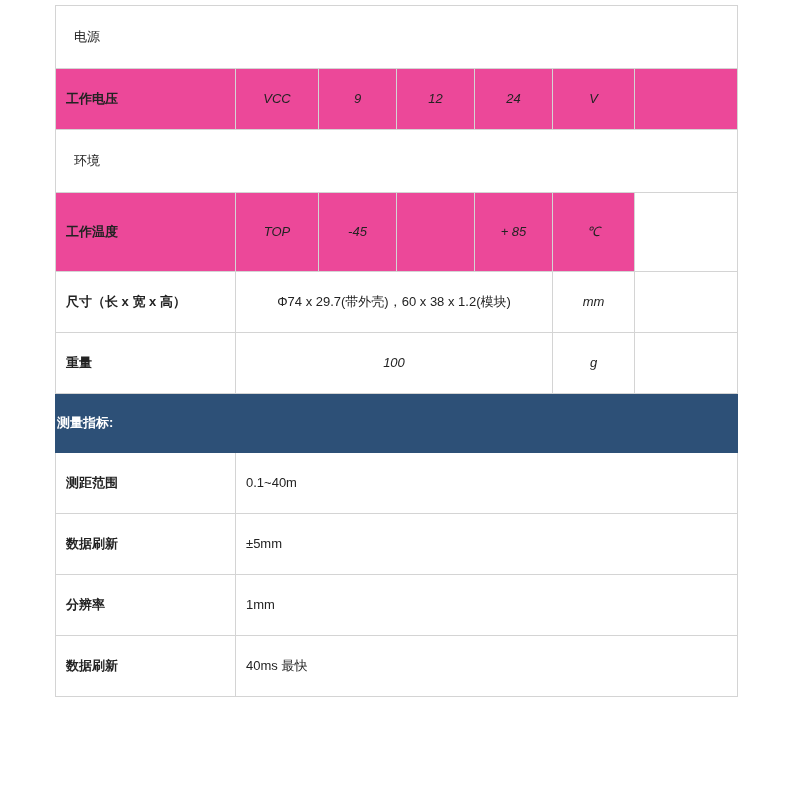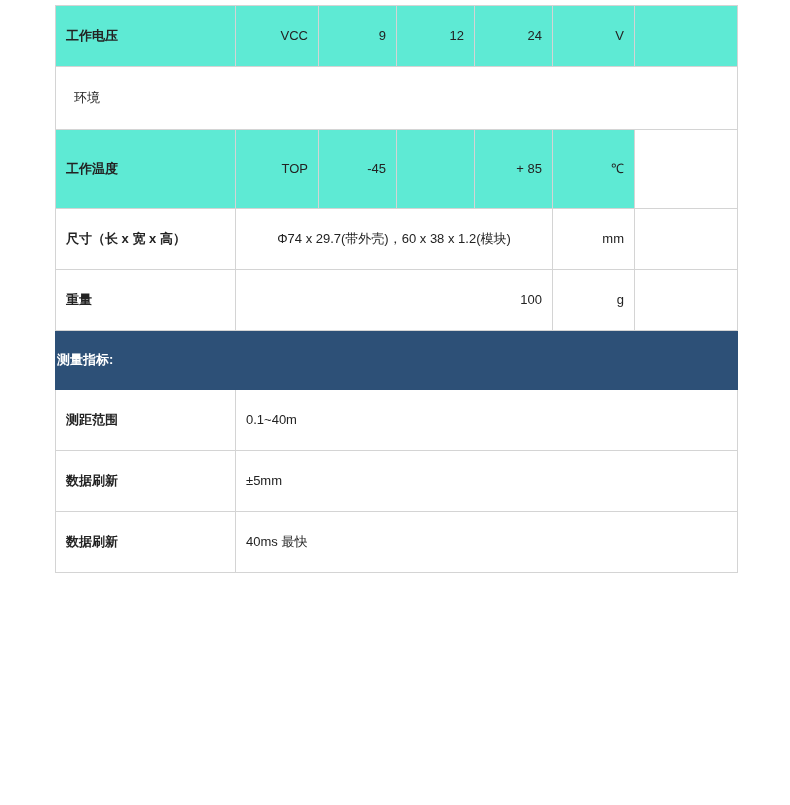--- a/index.html
+++ b/index.html
@@ -30,31 +30,32 @@
   }
   .spec-table td {
     border: 1px solid #d4d4d4;
     font-size: 13px;
     padding: 8px 10px;
     vertical-align: middle;
     line-height: 1.35;
     color: #232323;
   }
   .shaded {
-    background: #5eead4;
+    background: #ec4899;
   }
   .plain {
     background: #ffffff;
   }
   .label-cell {
     font-weight: bold;
     padding-left: 18px;
   }
   .center {
-    text-align: right;
+    text-align: center;
+    font-style: italic;
   }
   .section-head td {
     background: #ffffff;
     font-weight: normal;
     padding-left: 18px;
     height: 46px;
   }
   .row-tall td {
     height: 44px;
   }
@@ -92,20 +93,23 @@
     <colgroup>
       <col style="width:180px">
       <col style="width:83px">
       <col style="width:78px">
       <col style="width:78px">
       <col style="width:78px">
       <col style="width:82px">
       <col style="width:103px">
     </colgroup>
     <tbody>
+      <tr class="section-head">
+        <td colspan="7">电源</td>
+      </tr>
 
       <tr class="row-tall">
         <td class="shaded label-cell">工作电压</td>
         <td class="shaded center">VCC</td>
         <td class="shaded center">9</td>
         <td class="shaded center">12</td>
         <td class="shaded center">24</td>
         <td class="shaded center">V</td>
         <td class="shaded note-cell"></td>
       </tr>
@@ -146,20 +150,24 @@
       <tr class="row-tall">
         <td class="plain label-cell">测距范围</td>
         <td class="plain val-cell" colspan="6">0.1~40m</td>
       </tr>
 
       <tr class="row-tall">
         <td class="plain label-cell">数据刷新</td>
         <td class="plain val-cell" colspan="6">±5mm</td>
       </tr>
 
+      <tr class="row-tall">
+        <td class="plain label-cell">分辨率</td>
+        <td class="plain val-cell" colspan="6">1mm</td>
+      </tr>
 
       <tr class="row-tall">
         <td class="plain label-cell">数据刷新</td>
         <td class="plain val-cell" colspan="6">40ms 最快</td>
       </tr>
     </tbody>
   </table>
 </div>
 
 </body></html>

